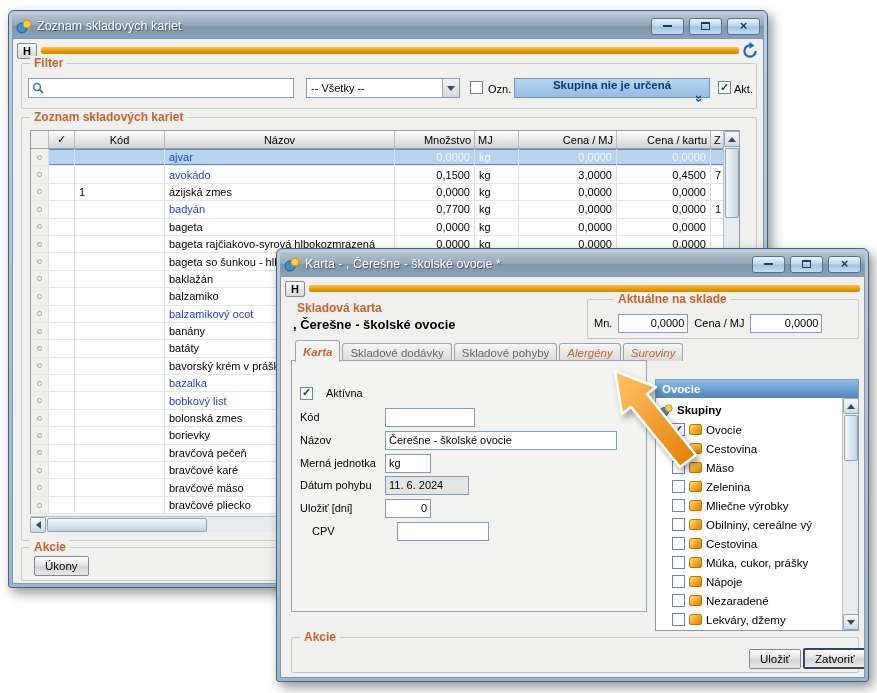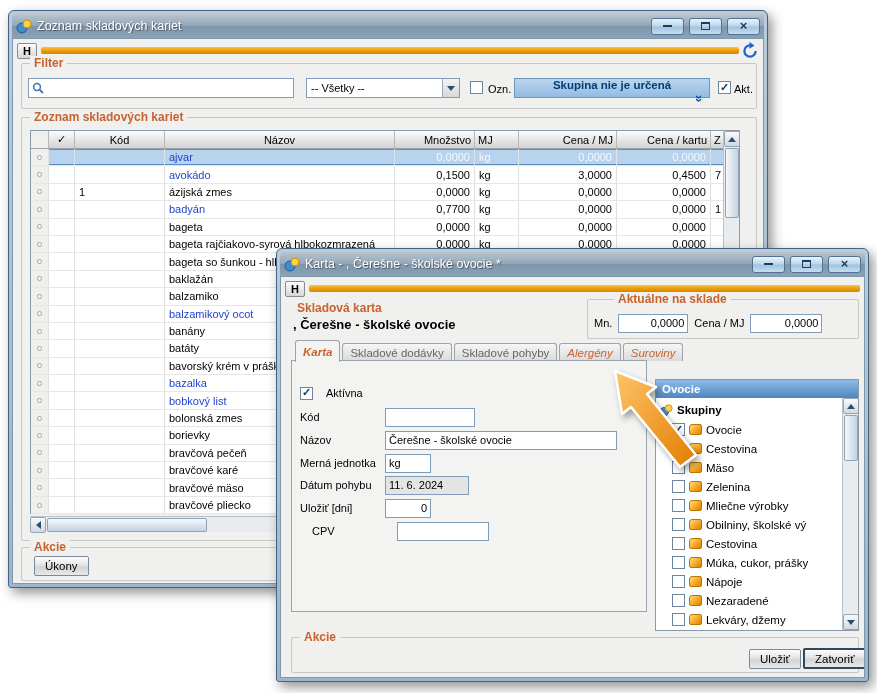--- a/index.html
+++ b/index.html
@@ -608,21 +608,21 @@
               <span>Zelenina</span>
             </div>
             <div class="tree-item">
               <span class="cb"></span>
               <span class="grp-icon"></span>
               <span>Mliečne výrobky</span>
             </div>
             <div class="tree-item">
               <span class="cb"></span>
               <span class="grp-icon"></span>
-              <span>Obilniny, školské vý</span>
+              <span>Obilniny, cereálne vý</span>
             </div>
             <div class="tree-item">
               <span class="cb"></span>
               <span class="grp-icon"></span>
               <span>Cestovina</span>
             </div>
             <div class="tree-item">
               <span class="cb"></span>
               <span class="grp-icon"></span>
               <span>Múka, cukor, prášky</span>

